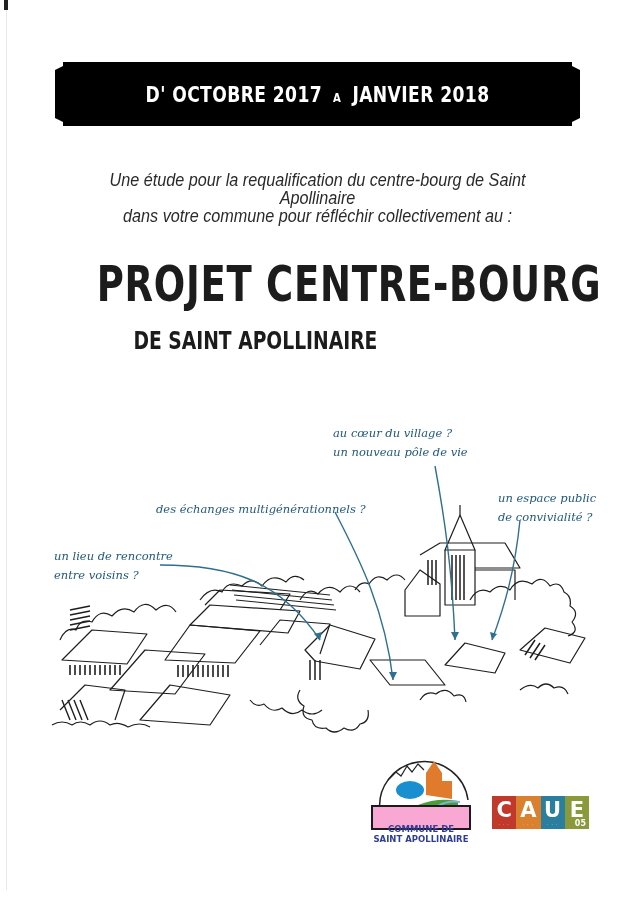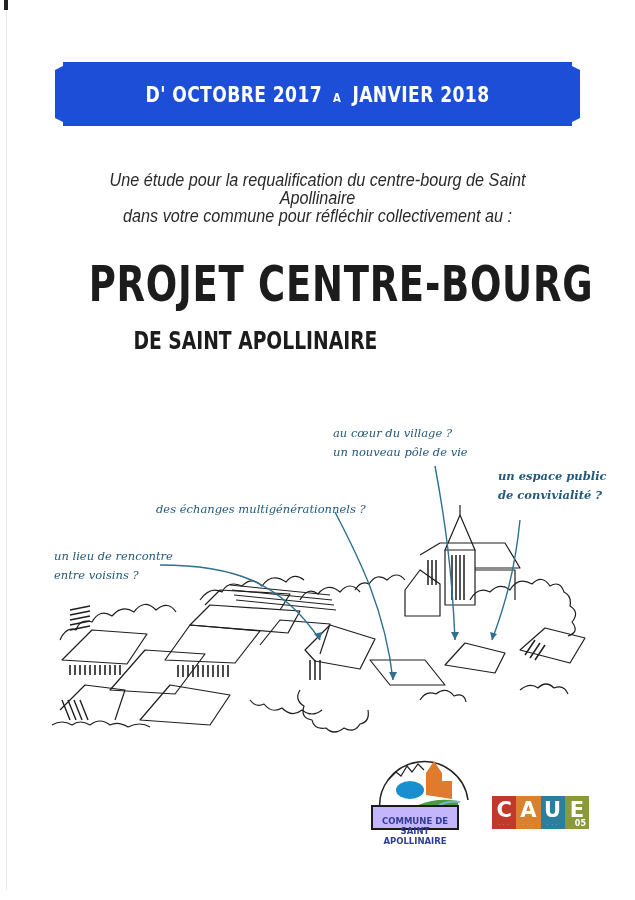--- a/index.html
+++ b/index.html
@@ -4,63 +4,63 @@
 <style>
   * { box-sizing: border-box; margin: 0; padding: 0; }
   html, body { width: 635px; height: 900px; background: #ffffff; overflow: hidden; }
   body { position: relative; font-family: "Liberation Sans", sans-serif; color: #1e1e1e; }
 
   .scan-mark { position: absolute; left: 4px; top: 0; width: 4px; height: 10px; background: #222; }
   .scan-edge { position: absolute; left: 6px; top: 10px; width: 1px; height: 880px; background: #e8e8ea; }
 
   .banner {
     position: absolute; left: 55px; top: 62px; width: 525px; height: 64px;
-    background: #1d4ed8;
+    background: #000000;
     clip-path: polygon(8px 0, calc(100% - 8px) 0, calc(100% - 8px) 4px, 100% 8px,
       100% calc(100% - 8px), calc(100% - 8px) calc(100% - 4px), calc(100% - 8px) 100%,
       8px 100%, 8px calc(100% - 4px), 0 calc(100% - 8px), 0 8px, 8px 4px);
     display: flex; align-items: center; justify-content: center;
   }
   .banner-text {
     color: #ffffff; font-family: "DejaVu Sans", sans-serif; font-weight: bold;
     font-size: 22px; transform: scaleX(0.78); letter-spacing: 0.5px; white-space: nowrap;
   }
   .banner-text .small { font-size: 13px; margin: 0 6px; }
 
   .intro {
     position: absolute; left: 60px; top: 171px; width: 515px; text-align: center;
     font-style: italic; font-size: 18px; line-height: 18px; color: #2a2a2a;
   }
   .intro span { display: block; transform: scaleX(0.9); }
 
   .title {
-    position: absolute; left: 0; top: 256px; width: 625px; text-align: center;
+    position: absolute; left: 8px; top: 256px; width: 625px; text-align: center;
     font-family: "DejaVu Sans", sans-serif; font-weight: bold; font-size: 50px;
     color: #1c1c1c; line-height: 56px;
   }
   .title span { display: inline-block; transform: scaleX(0.74); white-space: nowrap; letter-spacing: 1px; }
   .subtitle {
     position: absolute; left: 0; top: 327px; width: 511px; text-align: center;
     font-family: "DejaVu Sans", sans-serif; font-weight: bold; font-size: 24px; color: #1c1c1c;
   }
   .subtitle span { display: inline-block; transform: scaleX(0.78); white-space: nowrap; }
 
   .note {
     position: absolute; font-family: "DejaVu Serif", serif; font-style: italic;
     font-size: 11.5px; line-height: 19px; color: #22597a; white-space: nowrap;
   }
 
   .sketch { position: absolute; left: 45px; top: 420px; width: 555px; height: 330px; }
 
   .logo-commune { position: absolute; left: 368px; top: 750px; width: 112px; height: 80px; }
   .logo-commune-label {
-    position: absolute; left: 371px; top: 805px; width: 88px; height: 25px;
-    border: 2px solid #1b1b1b; background: #c4b5fd;
+    position: absolute; left: 371px; top: 805px; width: 100px; height: 25px;
+    border: 2px solid #1b1b1b; background: #f9a8d4;
     font-family: "DejaVu Sans", sans-serif; font-weight: bold; font-size: 8.5px;
-    line-height: 10px; color: #2f3d96; text-align: center; padding-top: 9px;
+    line-height: 10px; color: #2f3d96; text-align: center; padding-top: 17px;
   }
   .logo-commune-label span { display: block; }
 
   .caue { position: absolute; left: 492px; top: 796px; width: 97px; height: 33px; display: flex; }
   .caue div { position: relative; flex: 1; display: flex; align-items: center; justify-content: center; }
   .caue .letter {
     color: #fff; font-family: "DejaVu Sans", sans-serif; font-weight: bold; font-size: 21px; line-height: 1;
     margin-top: -5px;
   }
   .caue .tag {
@@ -96,21 +96,21 @@
   <span>PROJET CENTRE-BOURG</span>
 </div>
 <div class="subtitle">
   <span>DE SAINT APOLLINAIRE</span>
 </div>
 
 <div class="note" style="left:333px; top:424px;">
   <div>au cœur du village ?</div>
   <div>un nouveau pôle de vie</div>
 </div>
-<div class="note" style="left:498px; top:467px;font-weight:bold;">
+<div class="note" style="left:498px; top:489px;">
   <div>un espace public</div>
   <div>de convivialité ?</div>
 </div>
 <div class="note" style="left:156px; top:500px;">
   <div>des échanges multigénérationnels ?</div>
 </div>
 <div class="note" style="left:54px; top:547px;font-style:italic;">
   <div>un lieu de rencontre</div>
   <div>entre voisins ?</div>
 </div>

